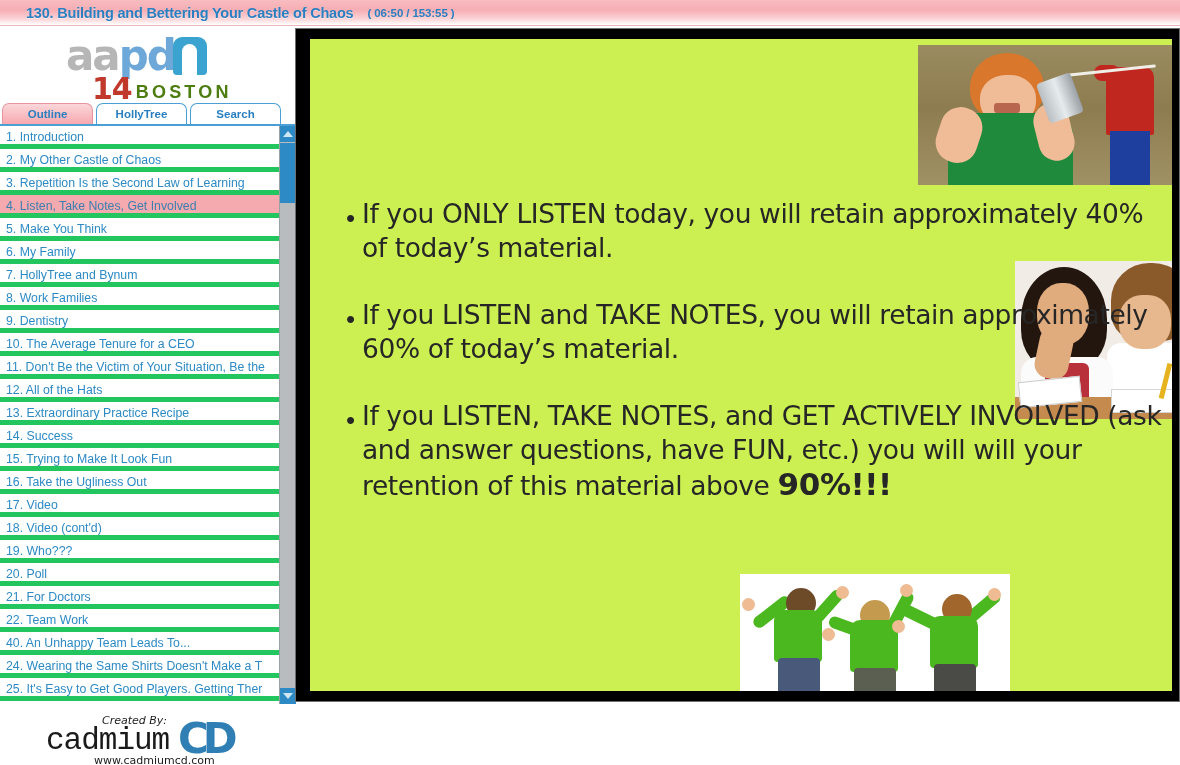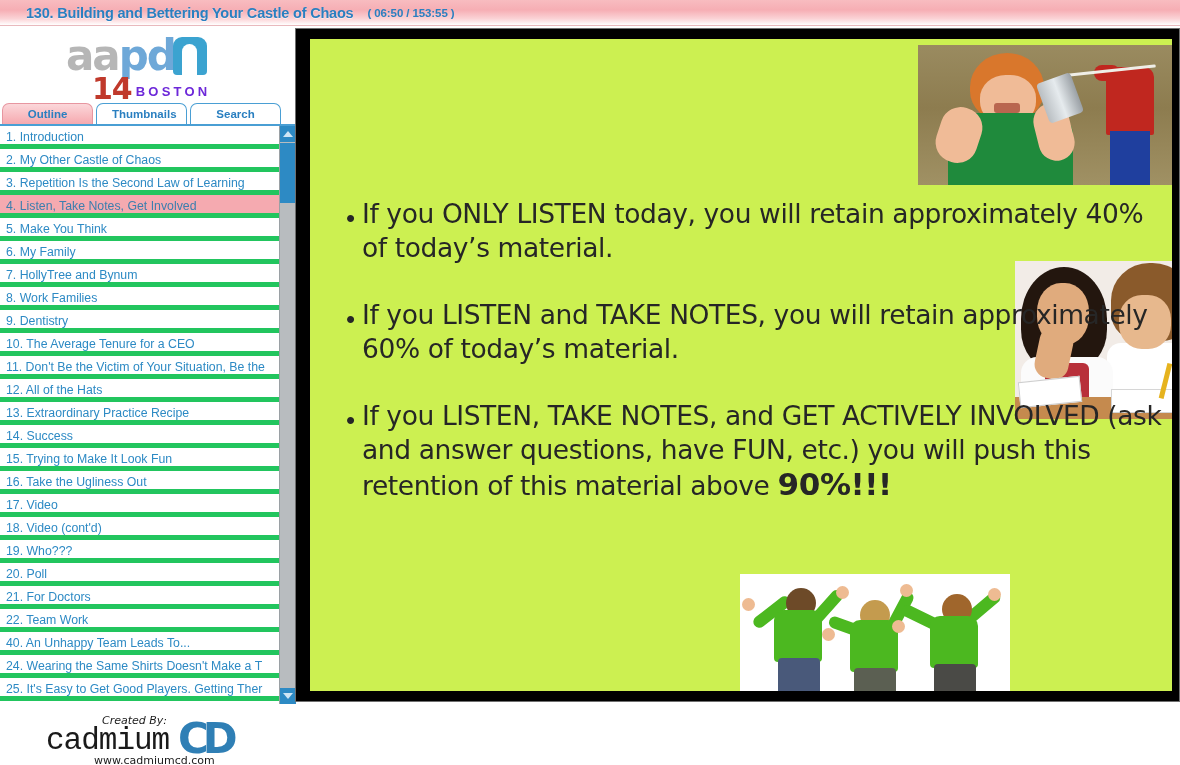--- a/index.html
+++ b/index.html
@@ -62,21 +62,21 @@
   .logo-sub {
     position: absolute; left: 26px; top: 42px;
     display: flex; align-items: flex-end;
   }
   .logo-14 {
     color: #c0392b; font-size: 30px; font-weight: bold;
     font-family: "DejaVu Sans", sans-serif; letter-spacing: -1px;
     line-height: 26px;
   }
   .logo-boston {
-    color: #6d28d9; font-size: 13px; font-weight: bold;
+    color: #4d7c0f; font-size: 18px; font-weight: bold;
     letter-spacing: 3.2px; margin-left: 4px; line-height: 20px;
   }
 
   
   .tabs {
     position: relative; height: 22px; width: 295px;
     border-bottom: 2px solid #4a9fd4;
     display: flex; align-items: flex-end; padding-left: 2px;
   }
   .tab {
@@ -261,21 +261,21 @@
           <span class="logo-boston">BOSTON</span>
         </div>
       </div>
     </div>
 
     <div class="tabs">
       <div class="tab active">
         <span>Outline</span>
       </div>
       <div class="tab">
-        <span>Thumbnails</span>
+        <span>HollyTree</span>
       </div>
       <div class="tab">
         <span>Search</span>
       </div>
     </div>
 
     <div class="outline-area">
       <div class="outline-list" id="outline-list">
           <div class="olitem"><span>1. Introduction</span></div>
           <div class="olitem"><span>2. My Other Castle of Chaos</span></div>
@@ -384,21 +384,21 @@
         <div class="bullet">
           <span class="dot">•</span>
           <span class="btxt">If you ONLY LISTEN today, you will retain approximately 40% of today’s material.</span>
         </div>
         <div class="bullet">
           <span class="dot">•</span>
           <span class="btxt">If you LISTEN and TAKE NOTES, you will retain approximately 60% of today’s material.</span>
         </div>
         <div class="bullet">
           <span class="dot">•</span>
-          <span class="btxt"><span>If you LISTEN, TAKE NOTES, and GET ACTIVELY INVOLVED (ask and answer questions, have FUN, etc.) you will push this retention of this material above </span><span class="big90">90%!!!</span></span>
+          <span class="btxt"><span>If you LISTEN, TAKE NOTES, and GET ACTIVELY INVOLVED (ask and answer questions, have FUN, etc.) you will will your retention of this material above </span><span class="big90">90%!!!</span></span>
         </div>
       </div>
 
     </div>
   </div>
 
   <div class="footer">
 
     <div class="cadmium">
       <span class="cad-created">Created By:</span>

